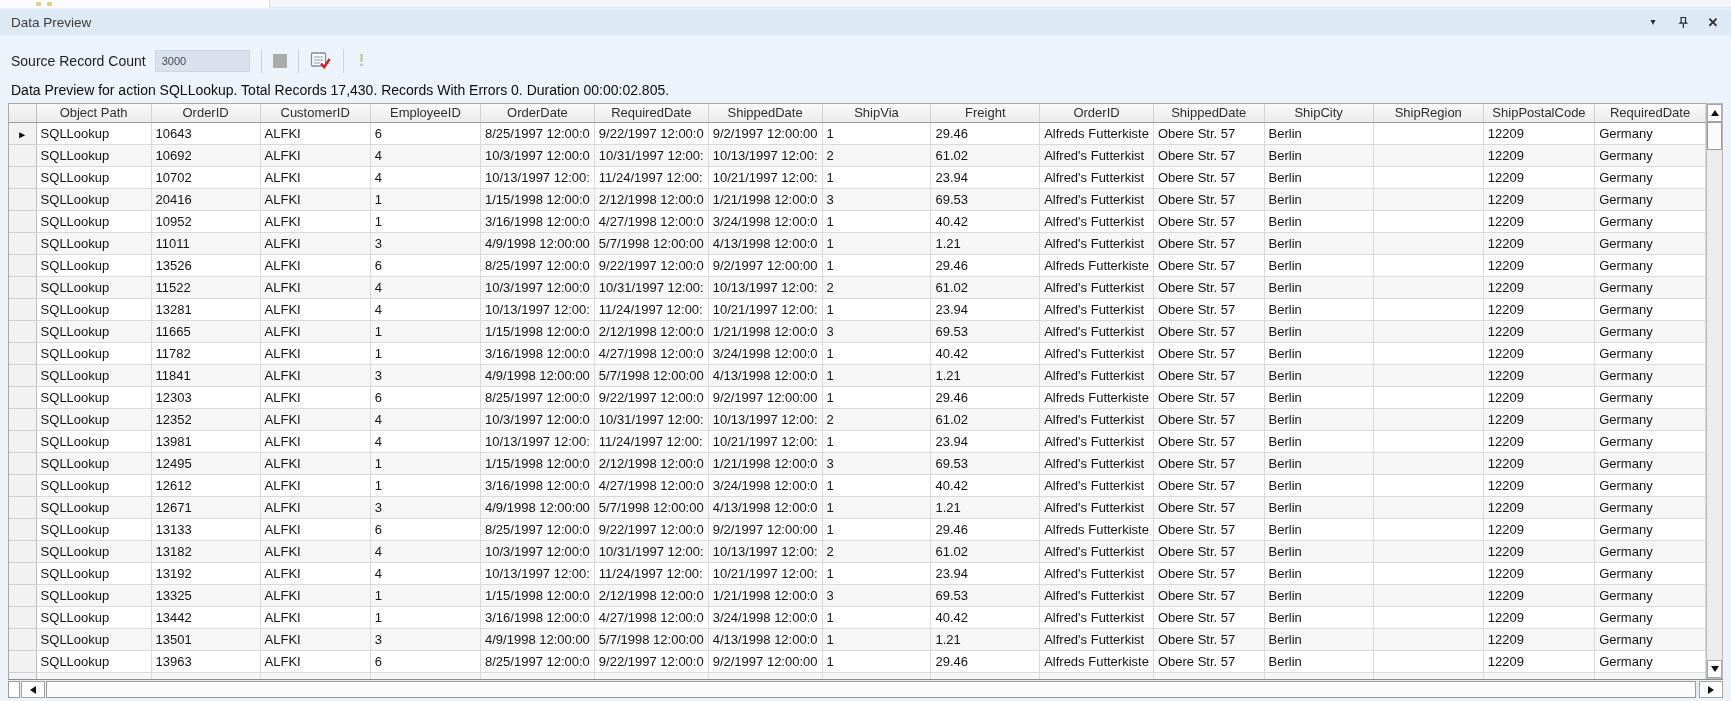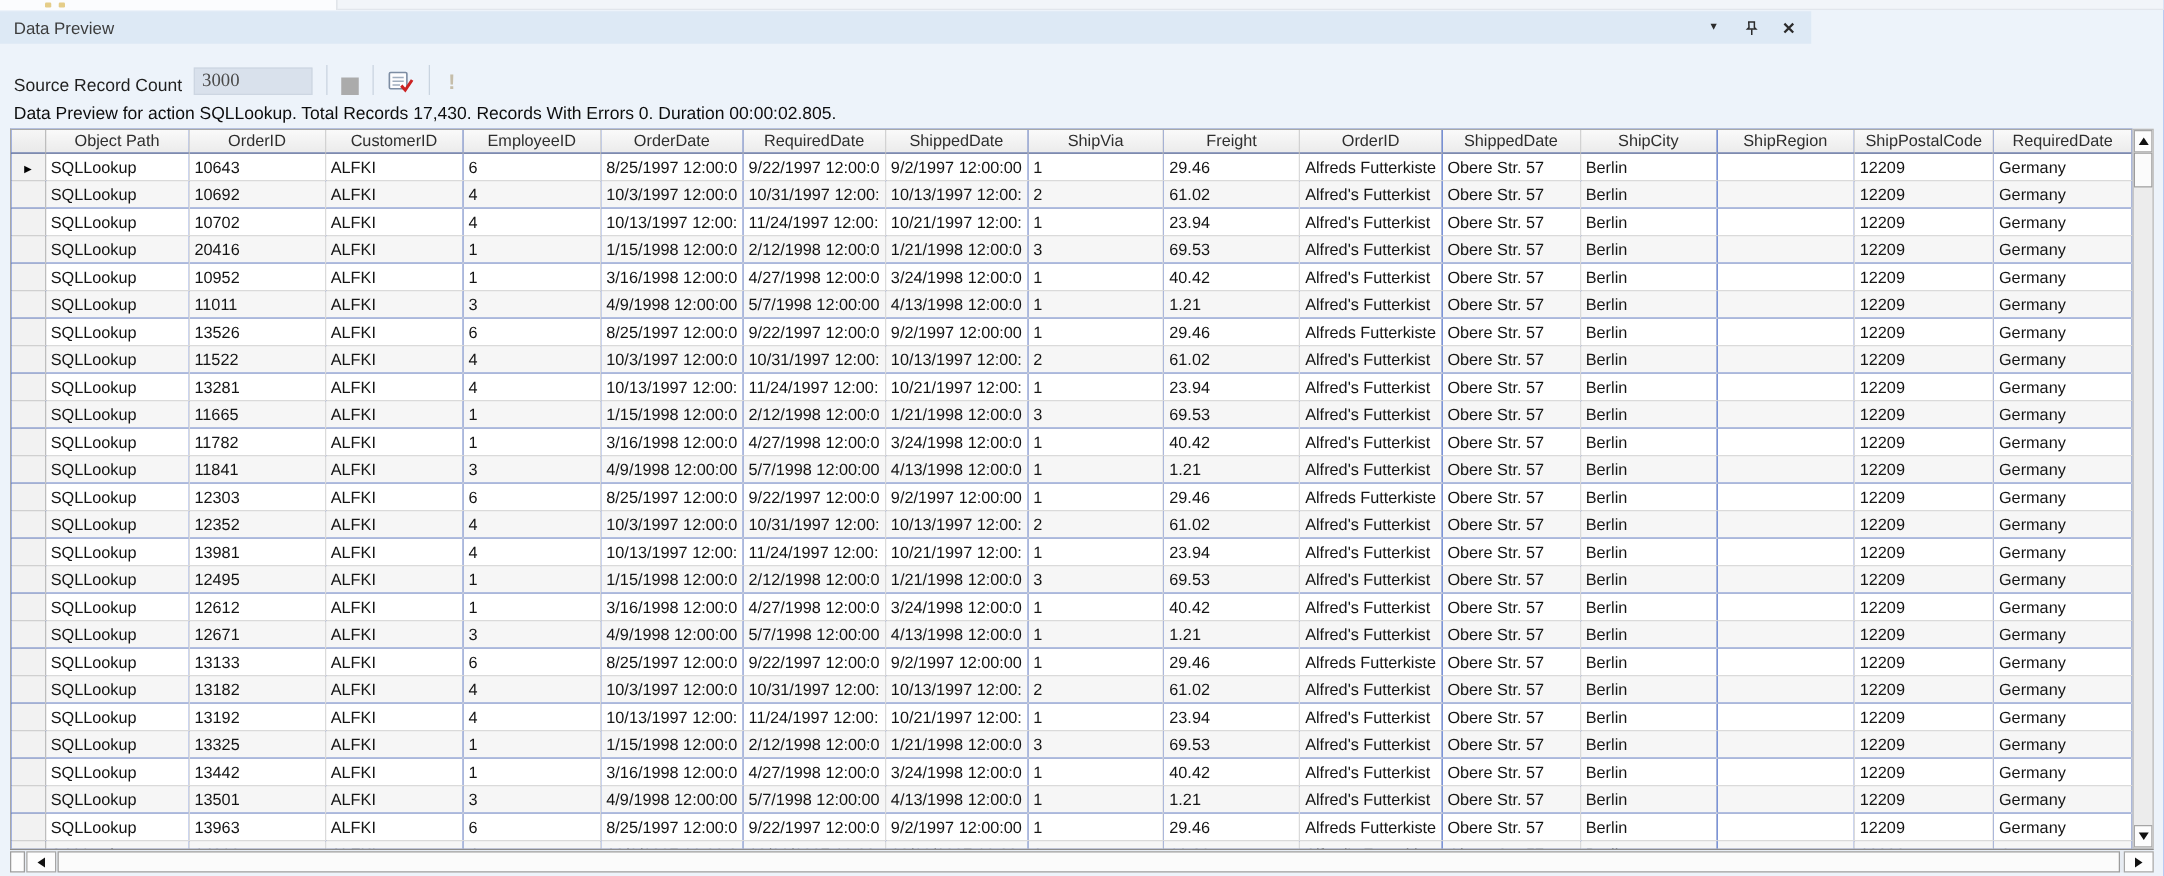--- a/index.html
+++ b/index.html
@@ -11,45 +11,45 @@
     color: #1a1a1a;
   }
   
   .top-strip { position: absolute; top: 0; left: 0; width: 1731px; height: 8px;
     background: #f2f5f9; border-bottom: 1px solid #e2e6ec; }
   .top-strip .seg-left { position: absolute; left: 0; top: 0; width: 270px; height: 8px;
     background: #fbfcfe; border-right: 1px solid #d9dde3; }
   .top-strip .dot { position: absolute; top: 2px; width: 5px; height: 4px; background: #d9b44a; opacity: .65; border-radius: 1px; }
 
   
-  .titlebar { position: absolute; top: 9px; left: 0; width: 1449px; height: 26px;
+  .titlebar { position: absolute; top: 9px; left: 0; width: 1731px; height: 26px;
     background: #dde9f5; display: flex; align-items: center; padding: 0 11px;
     font-size: 13.5px; color: #3c3c3c; }
   .titlebar .controls { margin-left: auto; display: flex; align-items: center; gap: 16px; color: #2b2b2b; }
   .ctrl { cursor: default; display: flex; align-items: center; justify-content: center; width: 14px; height: 14px; }
   .chev { font-size: 10px; line-height: 1; }
   .close { font-size: 13px; font-weight: bold; line-height: 1; }
 
   
   .toolbar { position: absolute; top: 46px; left: 11px; height: 30px;
-    display: flex; align-items: flex-end; font-size: 14px; color: #1f1f1f; }
+    display: flex; align-items: center; font-size: 14px; color: #1f1f1f; }
   .src-input { margin-left: 9px; width: 95px; height: 22px; background: #d9e1ec;
-    border: 1px solid #cdd6e2; font-family: Liberation Serif, serif;
-    font-size: 15px; color: #4a4a4a; padding: 1px 6px; }
+    border: 1px solid #cdd6e2; font-family: Liberation Sans, sans-serif;
+    font-size: 11px; color: #4a4a4a; padding: 1px 6px; }
   .tb-sep { width: 1px; height: 24px; background: #c9d4e0; margin: 0 11px; }
   .stop-sq { width: 14px; height: 14px; background: #ababab; }
   .warn { font-size: 17px; font-weight: bold; color: #c5bda9; padding: 0 4px; }
 
   
   .statusline { position: absolute; top: 82px; left: 11px; font-size: 14px; color: #0d0d0d; }
 
   
   .grid-wrap { position: absolute; left: 8px; top: 103px; width: 1715px; height: 594px; }
   .grid-clip { position: absolute; left: 0; top: 0; width: 1698px; height: 576px;
-    overflow: hidden; background: #1d4ed8; border-top: 1px solid #a8a8a8; border-left: 1px solid #a8a8a8; }
+    overflow: hidden; background: #fdba74; border-top: 1px solid #a8a8a8; border-left: 1px solid #a8a8a8; }
   table.grid { border-collapse: collapse; table-layout: fixed; }
   .grid th { height: 18px; font-size: 13px; font-weight: normal; color: #2e2e2e;
     background: linear-gradient(#fafafa, #ebebeb); text-align: center;
     border-right: 1px solid #d2d2d2; border-bottom: 1px solid #9e9e9e;
     white-space: nowrap; overflow: hidden; padding: 0 3px; }
   .grid th.corner { background: linear-gradient(#f6f6f6, #e9e9e9); border-right: 1px solid #bdbdbd; }
   .grid td { height: 22px; font-size: 13px; white-space: nowrap; overflow: hidden;
     padding: 0 4px; border-right: 1px solid #dadada; border-bottom: 1px solid #dadada;
     background: #fff; color: #141414; }
   .grid tr:nth-child(even) td.datacell { background: #f6f6f6; }

